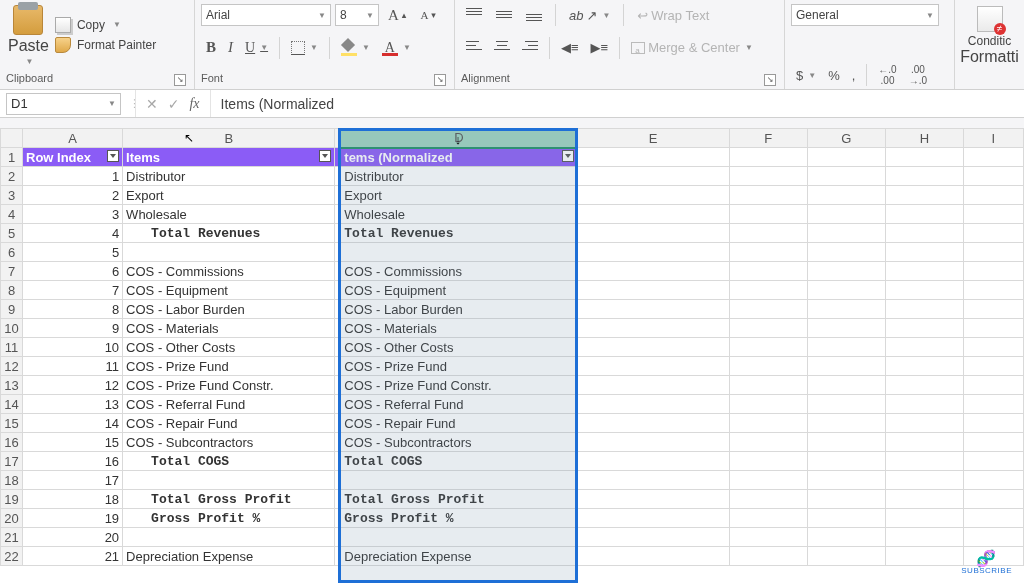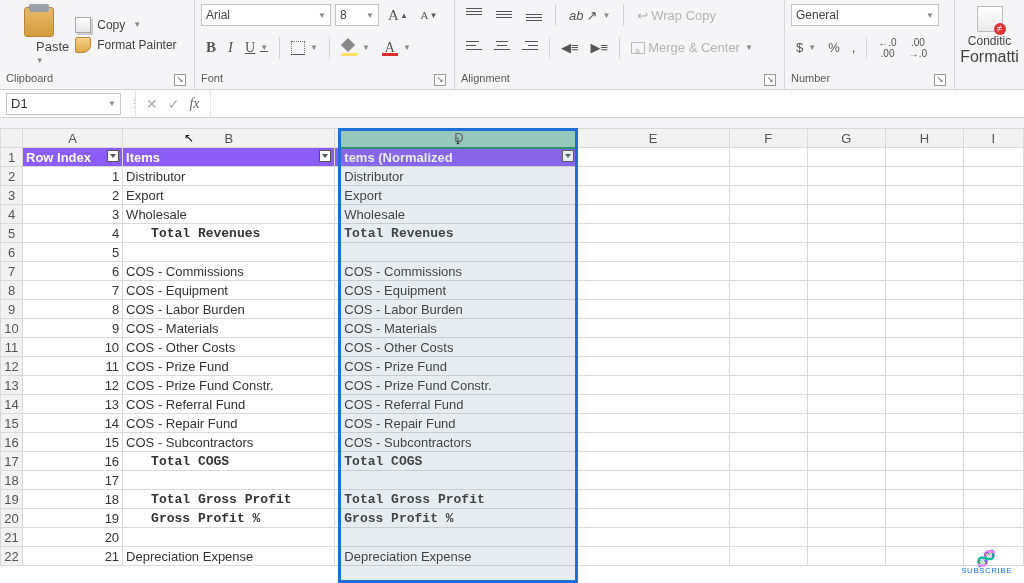--- a/index.html
+++ b/index.html
@@ -16,21 +16,21 @@
   .rib-launcher::before { content: "↘"; }
   .rib-btn { background: transparent; border: none; padding: 2px 5px; color: #555; font-size: 13px; display: inline-flex; align-items: center; gap: 3px; }
   .rib-btn.disabled { color: #b4b4b4; }
   .sep { width: 1px; height: 22px; background: #d4d4d4; margin: 0 4px; }
   .caret { font-size: 8px; color: #888; margin-left: 2px; }
 
   
   .paste-big { display: flex; flex-direction: column; align-items: center; justify-content: center; gap: 2px; padding: 2px 6px 0 2px; }
   .paste-icon { width: 30px; height: 30px; background: linear-gradient(#e8b96a,#d49d3e); border: 1px solid #b98639; border-radius: 3px; position: relative; }
   .paste-icon::before { content: ""; position: absolute; left: 4px; top: -4px; width: 20px; height: 8px; background: #9aa1a6; border-radius: 2px; }
-  .paste-text { font-size: 13px; color: #444; margin-left: 28px; }
+  .paste-text { font-size: 16px; color: #444; }
   .clip-stack { display: flex; flex-direction: column; gap: 4px; }
   .clip-line { display: flex; align-items: center; gap: 6px; color: #444; font-size: 12px; }
   .mini-icon { width: 16px; height: 16px; display: inline-block; }
   .mini-icon.copy { background: linear-gradient(#fff,#e6e6e6); border: 1px solid #aaa; box-shadow: 2px 2px 0 #ccc; }
   .mini-icon.painter { background: linear-gradient(#f7d28b,#e0a94a); border-radius: 2px 2px 8px 2px; border: 1px solid #b9893c; }
 
   
   .combo { background: #fff; border: 1px solid #c5c5c5; height: 22px; display: flex; align-items: center; padding: 0 4px; color: #444; font-size: 12px; }
   .combo .caret { margin-left: auto; }
   .font-row button { font-family: "Times New Roman", serif; }
@@ -209,21 +209,21 @@
             <span style="display:block;height:1px;background:#555;margin-bottom:2px"></span>
             <span style="display:block;height:1px;background:#555;margin-bottom:2px"></span>
             <span style="display:block;height:1px;background:#555"></span>
           </span>
         </button>
       <span class="sep"></span>
       <button class="rib-btn"><span style="font-style:italic;color:#555">ab</span>↗<span class="caret">▼</span></button>
       <span class="sep"></span>
       <button class="rib-btn disabled">
           <span>↩</span> 
-          <span>Wrap Copy</span>
+          <span>Wrap Text</span>
         </button>
     </div>
     <div class="rib-mid">
       <button class="rib-btn">
           <span class="al-box al-gap al-left">
             <span class="hline"></span>
             <span class="hline"></span>
             <span class="hline"></span>
           </span>
         </button>
@@ -277,24 +277,20 @@
         </button>
       <button class="rib-btn">%</button>
       <button class="rib-btn">,</button>
       <span class="sep"></span>
       <button class="rib-btn">
           <span style="font-size:10px">←.0<br>.00</span>
         </button>
       <button class="rib-btn">
           <span style="font-size:10px">.00<br>→.0</span>
         </button>
-    </div>
-    <div class="rib-label-row">
-      <span>Number</span>
-      <span class="rib-launcher"></span>
     </div>
   </div>
 
   <div class="rib-group" style="width:69px;border-right:none">
     <div style="display:flex;flex-direction:column;align-items:center;padding-top:4px">
       <span style="width:26px;height:26px;border:1px solid #bbb;background:linear-gradient(#fff,#eaeaea);position:relative;display:block">
           <span style="position:absolute;right:-4px;bottom:-4px;width:12px;height:12px;background:#d33;border-radius:50%;color:#fff;font-size:10px;line-height:12px;text-align:center">≠</span>
         </span>
       <span style="font-size:12px;color:#444;margin-top:2px">Conditic</span>
       <span style="font-size:16px;color:#444">Formatti</span>
@@ -305,20 +301,23 @@
 <div class="fbar">
   <div class="name-box">
     <span>D1</span>
     <span class="caret">▼</span>
   </div>
   <span class="dot-sep">⋮</span>
   <div class="fb-ops">
     <span>✕</span>
     <span>✓</span>
     <span class="fx">fx</span>
+  </div>
+  <div class="fb-entry">
+    <span>Items (Normalized</span>
   </div>
 </div>
 
 <div class="spacer"></div>
 
 <div class="sheet">
   <span class="cursor-arrow">↖</span>
 
   <table class="grid">
     <colgroup>

